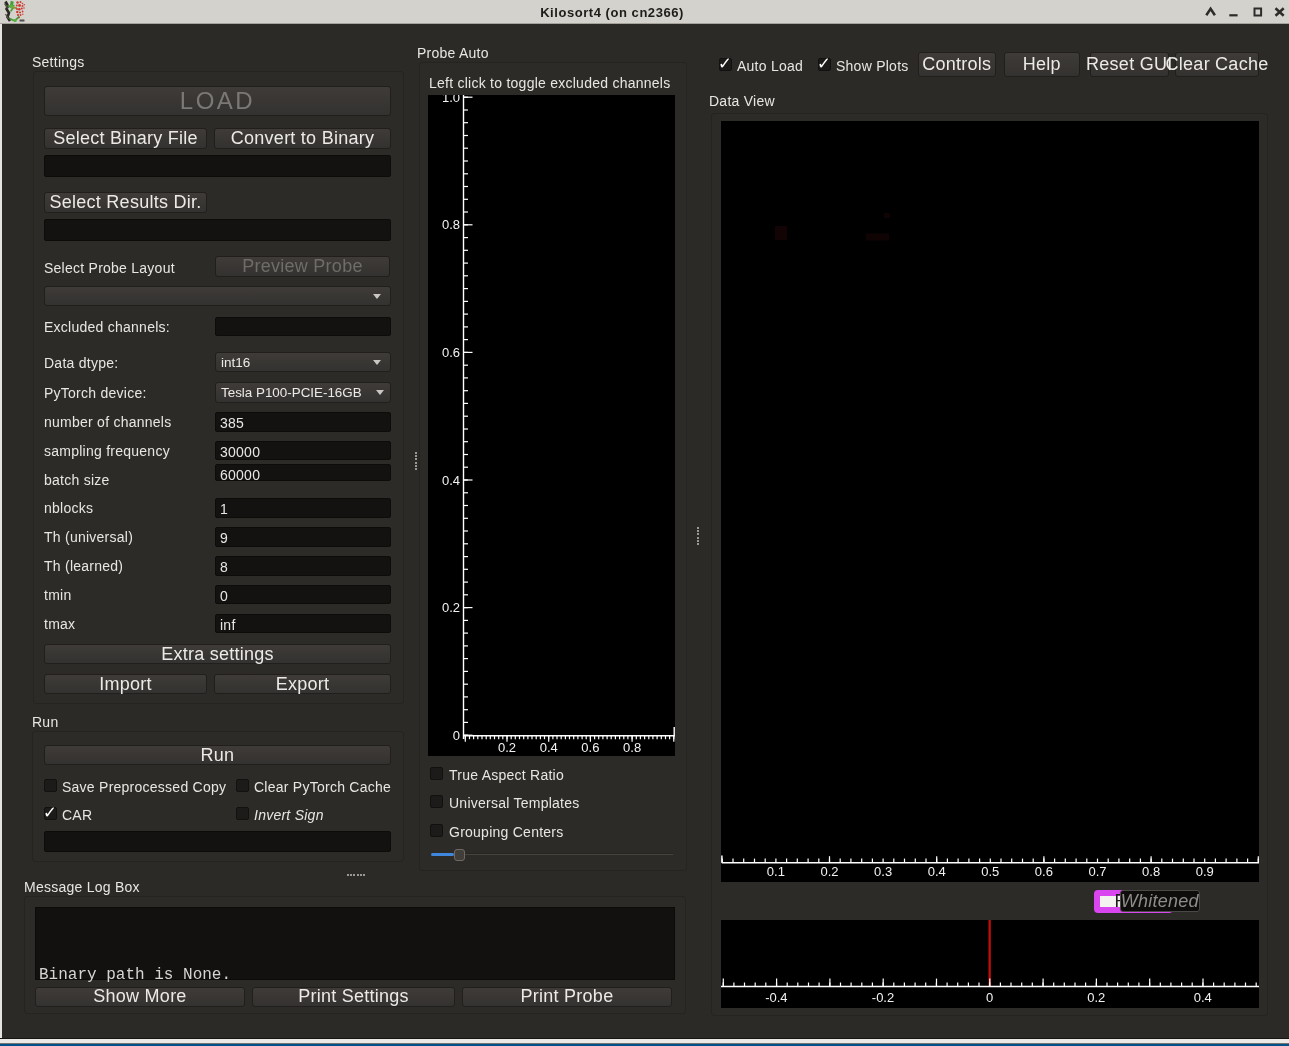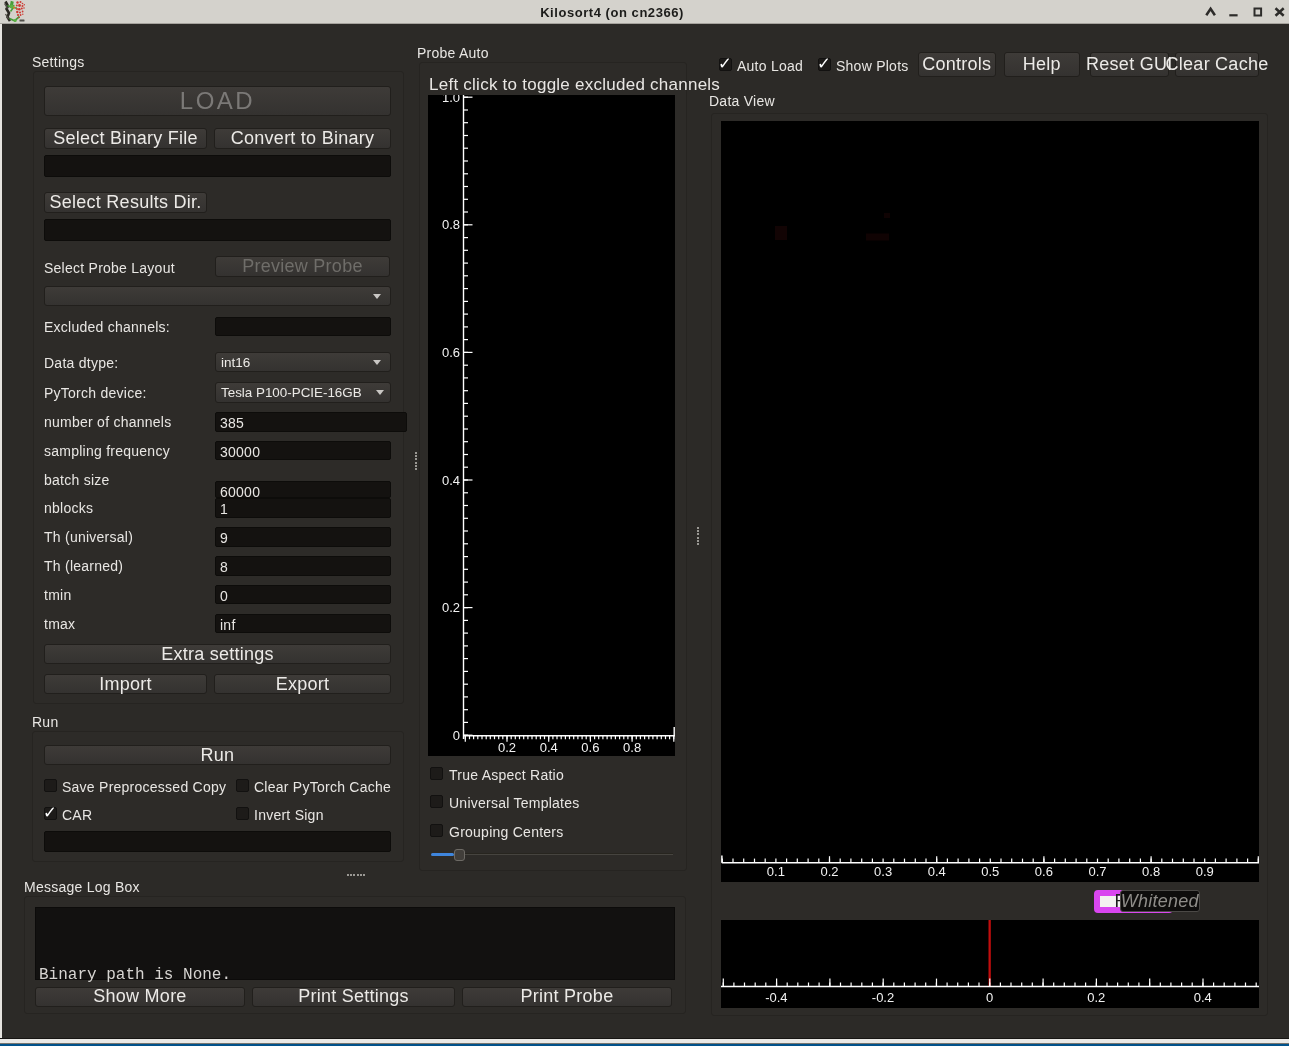--- a/index.html
+++ b/index.html
@@ -100,25 +100,25 @@
     <i class="arrow" style="right:9px;"></i>
   </div>
 
 <div class="abs lbl" style="left:44px;top:384.5px;">PyTorch device:</div>
 <div class="abs combo" style="left:215px;top:381.5px;width:176px;height:21px;">
     <span style="padding-left:5px;font-size:13.4px;">Tesla P100-PCIE-16GB</span>
     <i class="arrow" style="right:6px;"></i>
   </div>
 
 <div class="abs lbl" style="left:44px;top:414px;">number of channels</div>
-<div class="abs field lbl" style="left:215px;top:412px;width:192px;height:19.5px;padding:2px 0 0 4px;">385</div>
+<div class="abs field lbl" style="left:215px;top:412px;width:176px;height:19.5px;padding:2px 0 0 4px;">385</div>
 <div class="abs lbl" style="left:44px;top:442.8px;">sampling frequency</div>
 <div class="abs field lbl" style="left:215px;top:440.8px;width:176px;height:19.5px;padding:2px 0 0 4px;">30000</div>
 <div class="abs lbl" style="left:44px;top:471.6px;">batch size</div>
-<div class="abs field lbl" style="left:215px;top:481px;width:176px;height:17px;padding:2px 0 12px 4px;">60000</div>
+<div class="abs field lbl" style="left:215px;top:464px;width:176px;height:17px;padding:2px 0 12px 4px;">60000</div>
 <div class="abs lbl" style="left:44px;top:500.4px;">nblocks</div>
 <div class="abs field lbl" style="left:215px;top:498.4px;width:176px;height:19.5px;padding:2px 0 0 4px;">1</div>
 <div class="abs lbl" style="left:44px;top:529.2px;">Th (universal)</div>
 <div class="abs field lbl" style="left:215px;top:527.2px;width:176px;height:19.5px;padding:2px 0 0 4px;">9</div>
 <div class="abs lbl" style="left:44px;top:558px;">Th (learned)</div>
 <div class="abs field lbl" style="left:215px;top:556px;width:176px;height:19.5px;padding:2px 0 0 4px;">8</div>
 <div class="abs lbl" style="left:44px;top:586.8px;">tmin</div>
 <div class="abs field lbl" style="left:215px;top:584.8px;width:176px;height:19.5px;padding:2px 0 0 4px;">0</div>
 <div class="abs lbl" style="left:44px;top:615.6px;">tmax</div>
 <div class="abs field lbl" style="left:215px;top:613.6px;width:176px;height:19.5px;padding:2px 0 0 4px;">inf</div>
@@ -131,38 +131,38 @@
 <div class="abs gbox" style="left:32px;top:731px;width:372px;height:131px;"></div>
 <div class="abs btn" style="left:44px;top:745px;width:347px;height:20px;">Run</div>
 <div class="abs cb" style="left:44px;top:779px;"></div>
 <div class="abs lbl" style="left:62px;top:779px;">Save Preprocessed Copy</div>
 <div class="abs cb" style="left:236px;top:779px;"></div>
 <div class="abs lbl" style="left:254px;top:779px;">Clear PyTorch Cache</div>
 <div class="abs cb" style="left:44px;top:807px;"></div>
 <div class="abs chk" style="left:43px;top:805px;">✓</div>
 <div class="abs lbl" style="left:62px;top:807px;">CAR</div>
 <div class="abs cb" style="left:236px;top:807px;"></div>
-<div class="abs lbl" style="left:254px;top:807px;">Invert Sign</div>
+<div class="abs lbl" style="left:254px;top:807px;font-style:italic;">Invert Sign</div>
 <div class="abs field" style="left:44px;top:831px;width:347px;height:20.5px;"></div>
 
 <div class="abs" style="left:347px;top:874px;width:19px;height:2px;background:repeating-linear-gradient(90deg,#9a9893 0,#9a9893 2px,transparent 2px,transparent 3.2px);"></div>
 <div class="abs" style="left:414.5px;top:452px;width:2px;height:18px;background:repeating-linear-gradient(180deg,#9a9893 0,#9a9893 2px,transparent 2px,transparent 3.2px);"></div>
 <div class="abs" style="left:697px;top:527px;width:2px;height:18px;background:repeating-linear-gradient(180deg,#9a9893 0,#9a9893 2px,transparent 2px,transparent 3.2px);"></div>
 
 <div class="abs lbl" style="left:24px;top:879px;">Message Log Box</div>
 <div class="abs gbox" style="left:24px;top:896px;width:662px;height:118px;"></div>
 <div class="abs" style="left:35px;top:907px;width:640px;height:73px;background:#121110;border:1px solid #0c0b0a;"></div>
 <div class="abs" style="left:39px;top:966px;font-family:'Liberation Mono',monospace;font-size:16px;color:#d6d4d1;">Binary path is None.</div>
 <div class="abs btn" style="left:35px;top:986.5px;width:210px;height:20.5px;">Show More</div>
 <div class="abs btn" style="left:252px;top:986.5px;width:203px;height:20.5px;">Print Settings</div>
 <div class="abs btn" style="left:462px;top:986.5px;width:210px;height:20.5px;">Print Probe</div>
 
 <div class="abs lbl" style="left:417px;top:45px;">Probe Auto</div>
 <div class="abs gbox" style="left:418.5px;top:62px;width:268px;height:809px;"></div>
-<div class="abs lbl" style="left:429px;top:75px;width:246px;text-align:left;font-size:17px;">Left click to toggle excluded channels</div>
+<div class="abs lbl" style="left:429px;top:75px;width:246px;text-align:left;font-size:14px;">Left click to toggle excluded channels</div>
 <div class="abs plot" style="left:428px;top:95px;width:247px;height:661px;"></div>
 <svg class="abs" style="left:428px;top:95px;width:247px;height:661px;" viewBox="0 0 247 661" fill="none">
   <g stroke="#ffffff" stroke-width="1.4">
     <line x1="35.5" y1="0" x2="35.5" y2="644"></line>
     <line x1="35.5" y1="640.7" x2="247" y2="640.7"></line>
     <line x1="246.2" y1="632" x2="246.2" y2="640.7"></line>
   </g>
   <g stroke="#ffffff" stroke-width="1.2">
       <line x1="35.5" y1="2.2" x2="44.5" y2="2.2"></line>
       <line x1="35.5" y1="129.8" x2="44.5" y2="129.8"></line>

